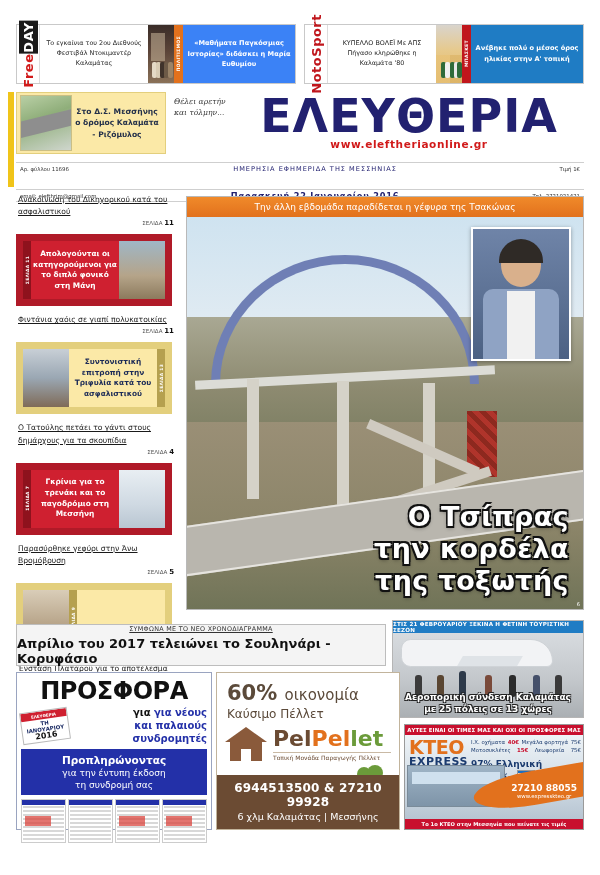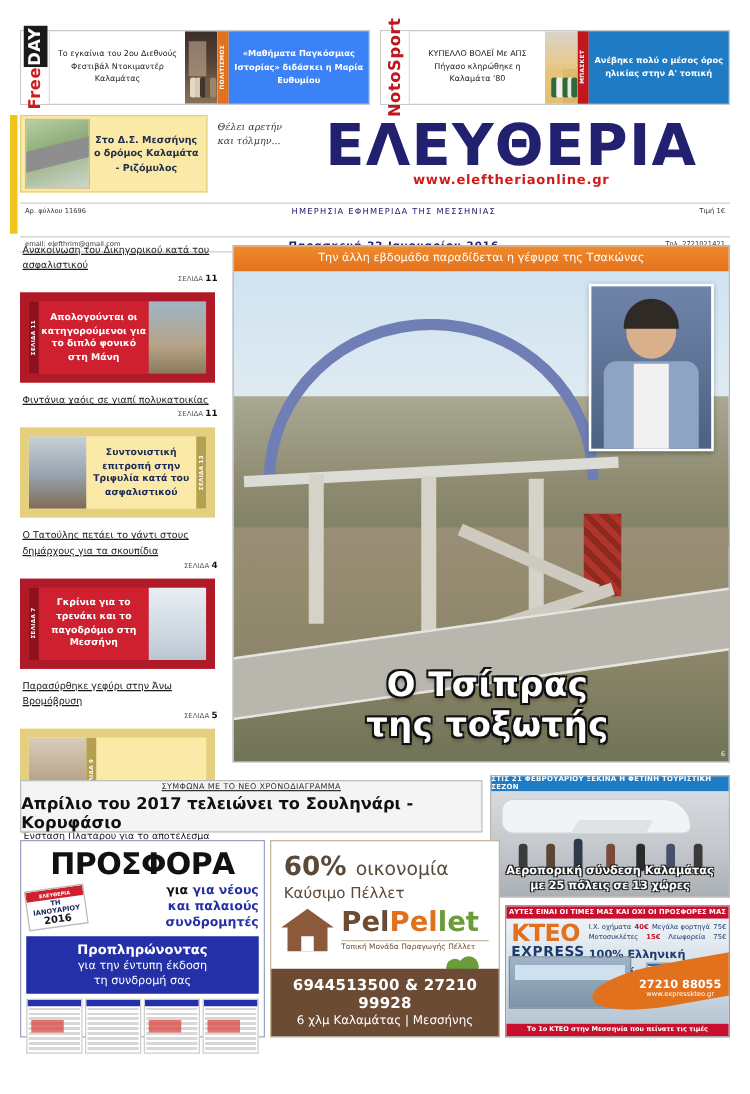--- a/index.html
+++ b/index.html
@@ -113,21 +113,20 @@
   .beam{position:absolute;background:#cfcac0;}
   .inset{position:absolute;right:12px;top:30px;width:96px;height:130px;border:2px solid #fff;box-shadow:0 1px 4px rgba(0,0,0,.35);overflow:hidden;background:linear-gradient(180deg,#6f84a8 0%,#4c6183 100%);}
   .inset .head{position:absolute;left:28px;top:14px;width:40px;height:44px;border-radius:50%;background:#d9b08c;}
   .inset .hair{position:absolute;left:26px;top:10px;width:44px;height:24px;border-radius:22px 22px 0 0;background:#2f2a26;}
   .inset .body{position:absolute;left:10px;top:60px;width:76px;height:72px;background:#8fa3c4;border-radius:10px 10px 0 0;}
   .inset .shirt{position:absolute;left:34px;top:62px;width:28px;height:70px;background:#f1f1f1;}
   .headline{position:absolute;left:24px;right:14px;bottom:12px;text-align:right;z-index:6;}
   .headline div{
     font-size:27px;font-weight:bold;color:#fff;line-height:1.18;letter-spacing:.4px;
     text-shadow:-1.6px -1.6px 0 #111,1.6px -1.6px 0 #111,-1.6px 1.6px 0 #111,1.6px 1.6px 0 #111,0 2px 4px rgba(0,0,0,.45);
-    text-align:center;
   }
   .photo-credit{position:absolute;right:3px;bottom:2px;font-size:5px;color:#fff;z-index:7;}
 
   
   .sched{position:absolute;left:16px;top:624px;width:370px;height:42px;border:1px solid #bdbdbd;background:#f4f4f4;box-sizing:border-box;
     display:flex;flex-direction:column;align-items:center;justify-content:center;}
   .sched .kicker{font-size:6.4px;color:#333;text-decoration:underline;letter-spacing:.3px;margin-bottom:3px;}
   .sched .main-line{font-size:13px;font-weight:bold;color:#111;}
 
   
@@ -338,20 +337,21 @@
 
     <div class="inset">
       <div class="body"></div>
       <div class="shirt"></div>
       <div class="head"></div>
       <div class="hair"></div>
     </div>
 
     <div class="headline">
       <div>Ο Τσίπρας</div>
+      <div>την κορδέλα</div>
       <div>της τοξωτής</div>
     </div>
     <div class="photo-credit">6</div>
   </div>
 
   <div class="sched">
     <div class="kicker">ΣΥΜΦΩΝΑ ΜΕ ΤΟ ΝΕΟ ΧΡΟΝΟΔΙΑΓΡΑΜΜΑ</div>
     <div class="main-line">Απρίλιο του 2017 τελειώνει το Σουληνάρι - Κορυφάσιο</div>
   </div>
 
@@ -457,21 +457,21 @@
           <span>75€</span>
         </div>
         <div class="row">
           <span>Μοτοσυκλέτες</span>
           <span>15€</span>
           <span>Λεωφορεία</span>
           <span>75€</span>
         </div>
       </div>
       <div class="kteo-greek">
-        <div>100% Ελληνική</div>
+        <div>97% Ελληνική</div>
         <div><span>Εταιρεία</span> <span class="flag"></span></div>
       </div>
       <div class="kteo-bld"></div>
       <div class="kteo-swoosh"></div>
       <div class="kteo-phone">
         <div class="p">27210 88055</div>
         <div class="w">www.expresskteo.gr</div>
       </div>
     </div>
     <div class="kteo-foot">Το 1ο ΚΤΕΟ στην Μεσσηνία που πείνατε τις τιμές</div>

